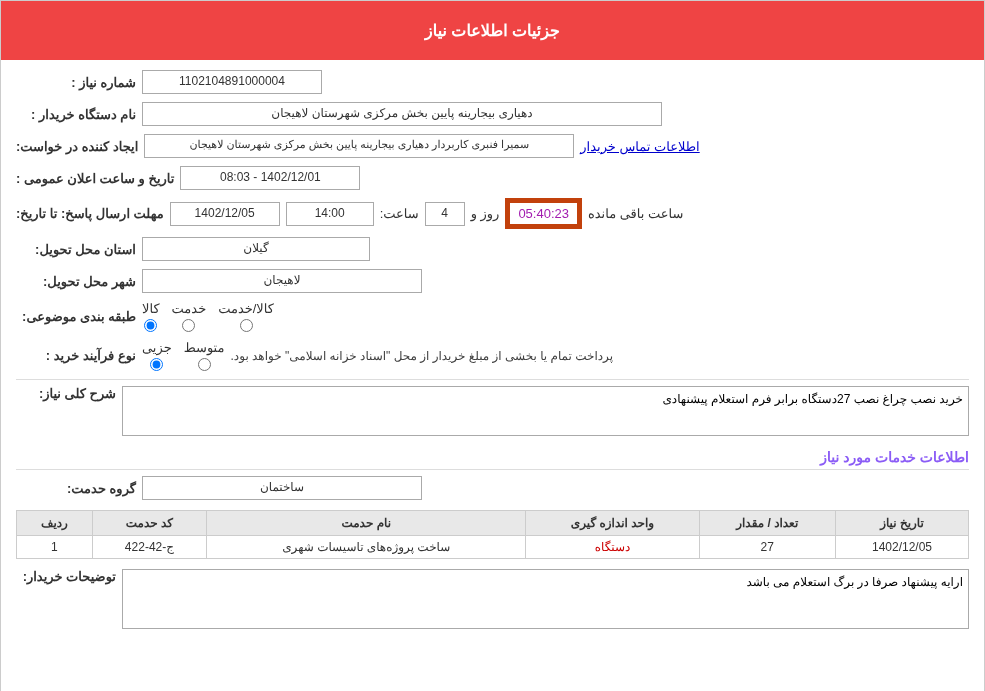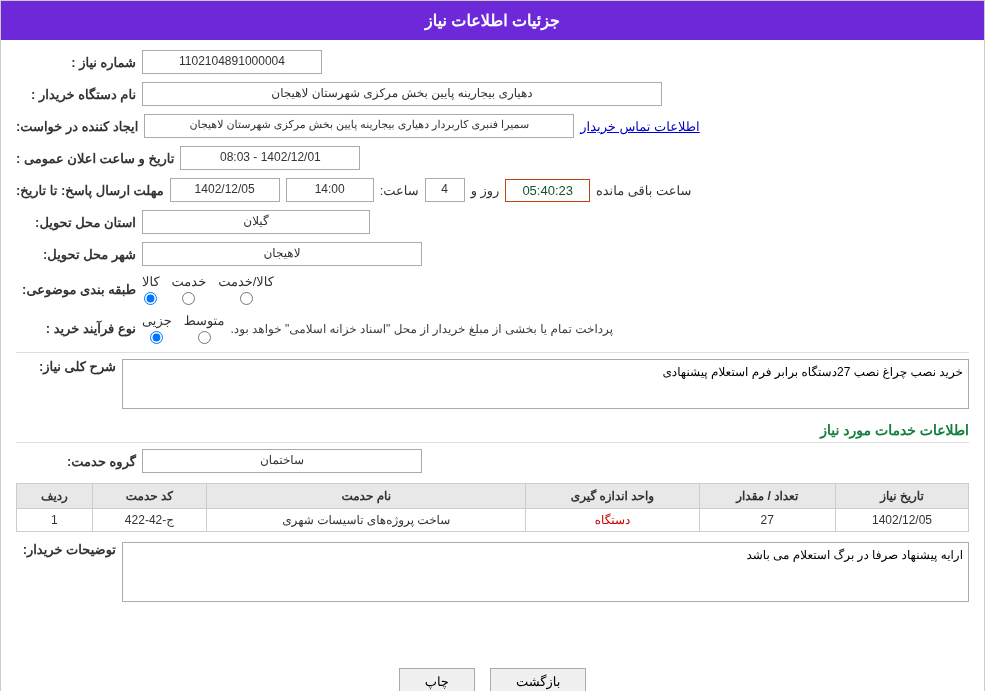--- a/index.html
+++ b/index.html
@@ -10,24 +10,24 @@
       font-size: 13px;
       color: #333;
     }
     .page-wrapper {
       max-width: 985px;
       margin: 0 auto;
       background: #fff;
       border: 1px solid #ccc;
     }
     .page-header {
-      background: #6d28d9;
+      background: #ef4444;
       color: #fff;
       text-align: center;
-      padding: 10px 0;
+      padding: 20px 0;
       font-size: 16px;
       font-weight: bold;
     }
     .content {
       padding: 10px 15px;
     }
     .row {
       display: flex;
       align-items: center;
       margin-bottom: 8px;
@@ -51,41 +51,41 @@
     }
     .input-small {
       width: 100px;
     }
     .contact-link {
       color: #0000cc;
       text-decoration: underline;
       cursor: pointer;
     }
     .timer-box {
-      border: 1px solid #c2410c;
-      background: #fff;
-      padding: 3px 16px;
+      border: 5px solid #c2410c;
+      background: #fff;
+      padding: 3px 8px;
       font-size: 13px;
-      color: #14532d;
+      color: #a21caf;
     }
     .radio-group {
       display: flex;
       align-items: center;
       gap: 12px;
     }
     .radio-item {
       display: flex;
       align-items: center;
       gap: 3px;
       flex-direction: column;
     }
     .section-title {
       font-size: 14px;
       font-weight: bold;
-      color: #15803d;
+      color: #8b5cf6;
       margin: 10px 0 6px 0;
       border-bottom: 1px solid #ddd;
       padding-bottom: 4px;
     }
     .description-box {
       border: 1px solid #aaa;
       background: #fff;
       width: 100%;
       min-height: 50px;
       padding: 5px;

